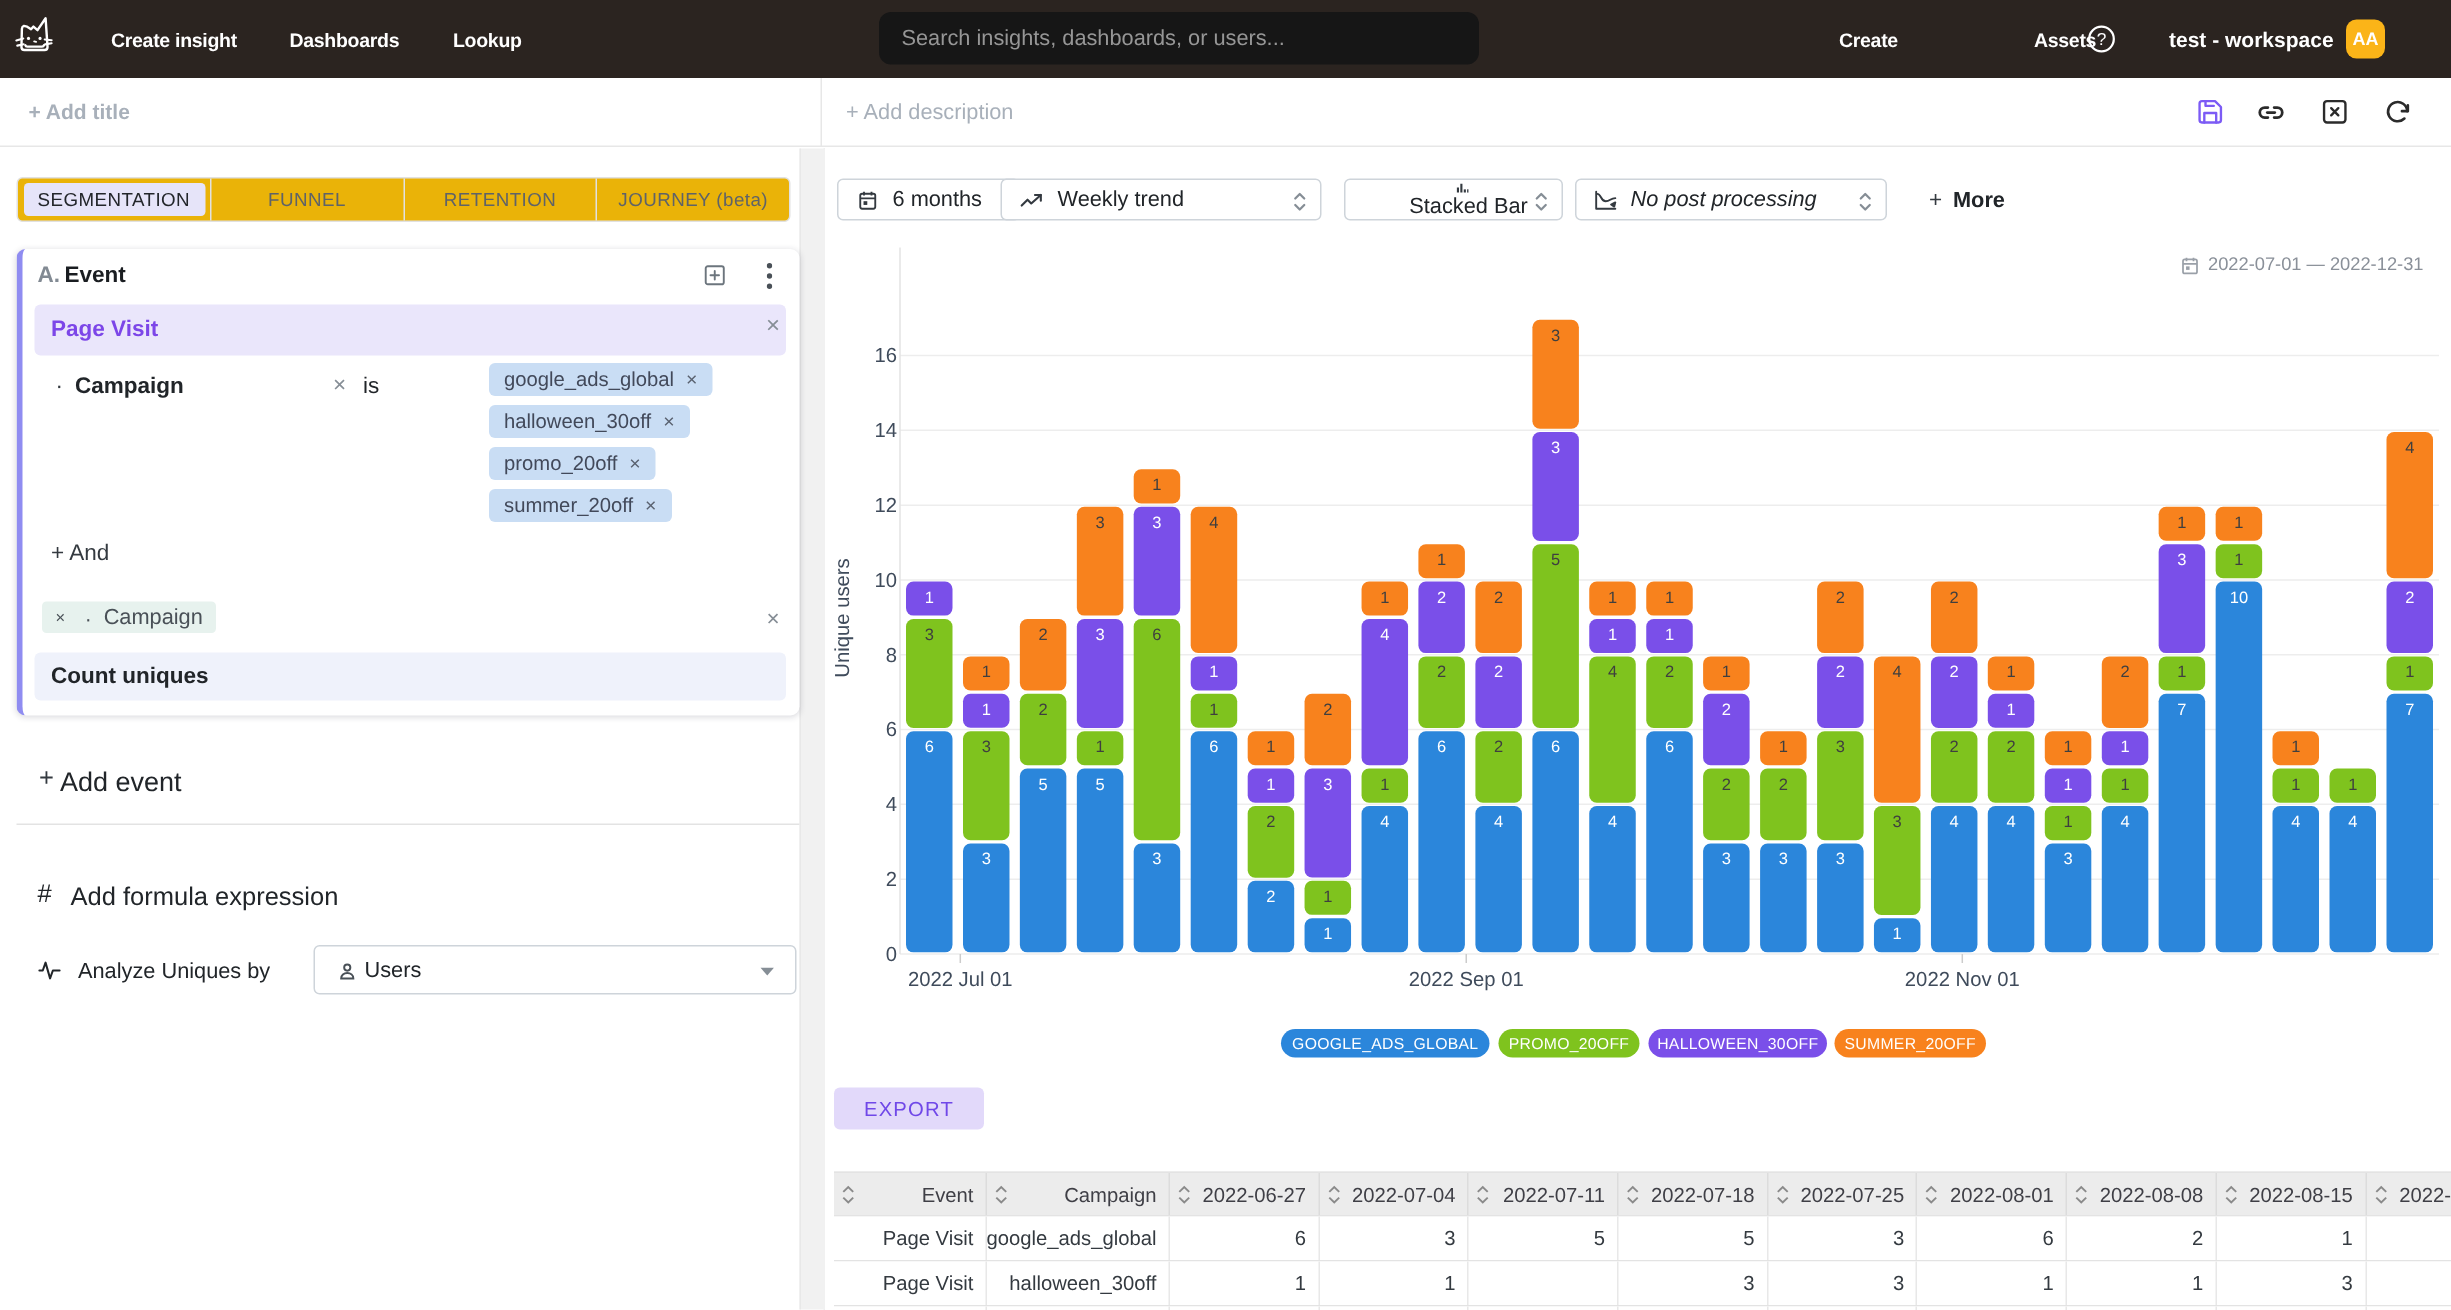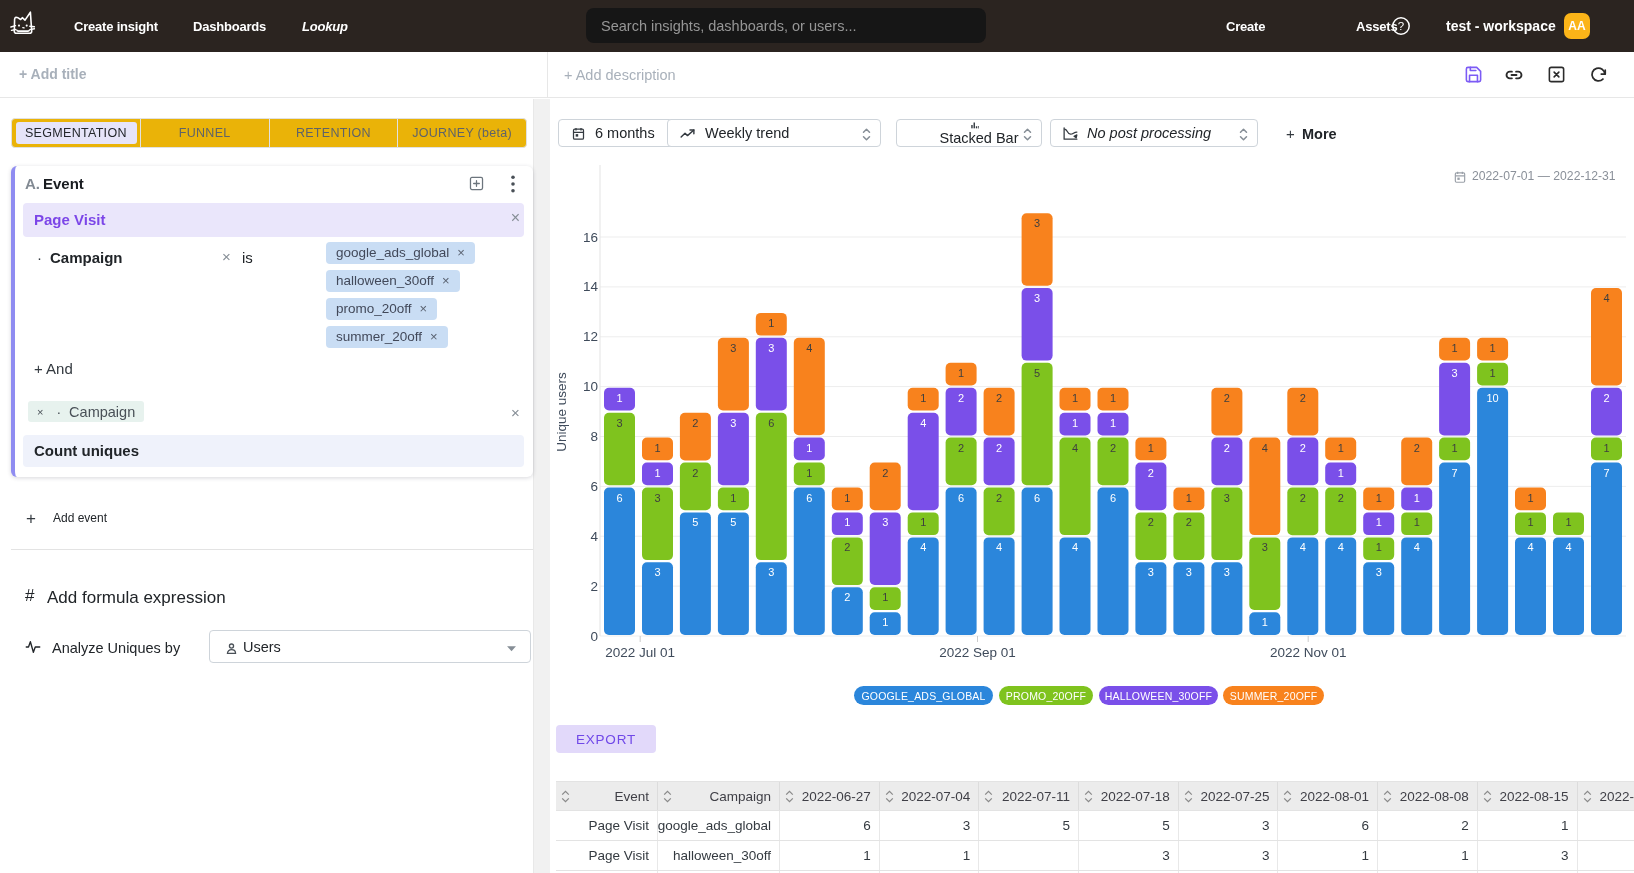--- a/index.html
+++ b/index.html
@@ -35,21 +35,21 @@
 <path d="M2.3 21.3 L2.6 9.2 Q2.7 7.7 3.9 7.3 L6.1 7.8 L8.7 9.5 L10.3 7.7 L13.0 10.1 L18.4 2.2 L19.7 21.3 Q19.7 23.3 17.7 23.3 L4.3 23.3 Q2.3 23.3 2.3 21.3 Z"></path>
 <path d="M4.9 20.2 Q5.1 21.1 6.2 21.1 L16 21.1 Q17.1 21.1 17.3 20.2"></path>
 <circle cx="7" cy="15.6" r="1.05" fill="#fff" stroke="none"></circle>
 <circle cx="14.7" cy="15.6" r="1.05" fill="#fff" stroke="none"></circle>
 <path d="M10.8 17.6 l1.3 0.3" stroke-width="1.3"></path>
 <path d="M-1.1 17 L3.5 15.7 M-0.5 20.4 L3.8 19.5" stroke-width="1.4"></path>
 <path d="M17.8 16.3 L22.4 16.8 M18 19.6 L22.4 18.8" stroke-width="1.4"></path>
 </svg></div>
   <div class="nav" style="left:74px;">Create insight</div>
   <div class="nav" style="left:193px;">Dashboards</div>
-  <div class="nav" style="left:302px;font-style:italic;">Lookup</div>
+  <div class="nav" style="left:302px;">Lookup</div>
   <div id="search">Search insights, dashboards, or users...</div>
   <div class="nav" style="left:1226px;">Create</div>
   <div class="nav" style="left:1319px;margin-left:37px;">Assets</div>
   <div style="position:absolute;left:1390px;top:15px;"><svg width="22" height="22" viewBox="0 0 22 22" fill="none">
         <circle cx="11" cy="11" r="8.2" stroke="#fff" stroke-width="1.5"></circle>
         <text x="11" y="15.2" text-anchor="middle" font-size="11.5" fill="#fff" font-family="Liberation Sans">?</text>
       </svg></div>
   <div class="nav" style="left:1446px;font-size:14px;letter-spacing:0;">test - workspace</div>
   <div style="position:absolute;left:1564px;top:13px;width:26px;height:26px;background:#fbb418;border-radius:7px;color:#fff;font-weight:bold;font-size:12px;display:flex;align-items:center;justify-content:center;">AA</div>
 </div>
@@ -113,21 +113,21 @@
     <span style="font-size:11px;color:#495057;">×</span>
     <span style="font-size:14px;color:#495057;margin-left:13px;">·</span>
     <span style="font-size:14.5px;color:#495057;margin-left:8px;">Campaign</span>
   </div>
   <div class="x" style="position:absolute;left:496px;top:238px;font-size:15px;">×</div>
   <div class="prow" style="left:8px;top:269px;width:501px;height:32px;background:#eff2fb;">
     <span style="position:absolute;left:11px;top:7px;font-size:15px;font-weight:bold;color:#212529;">Count uniques</span>
   </div>
 </div>
 <div style="position:absolute;left:26px;top:509px;font-size:17px;color:#343a40;">+</div>
-<div style="position:absolute;left:53px;top:511px;font-size:12px;color:#212529;">Add event</div>
+<div style="position:absolute;left:40px;top:511px;font-size:18px;color:#212529;">Add event</div>
 <div style="position:absolute;left:11px;top:549px;width:522px;height:1px;background:#e3e3e3;"></div>
 <div style="position:absolute;left:25px;top:586px;font-size:17px;color:#212529;">#</div>
 <div style="position:absolute;left:47px;top:588px;font-size:17px;color:#212529;">Add formula expression</div>
 <div style="position:absolute;left:24px;top:638px;"><svg width="18" height="18" viewBox="0 0 24 24" fill="none" stroke="#212529" stroke-width="1.8" stroke-linecap="round" stroke-linejoin="round">
       <path d="M3 12h3l2.5-7 4 14 2.5-7h6"></path>
     </svg></div>
 <div style="position:absolute;left:52px;top:640px;font-size:14.5px;color:#212529;">Analyze Uniques by</div>
 <div style="position:absolute;left:209px;top:630px;width:322px;height:33px;border:1px solid #ced4da;border-radius:4px;background:#fff;">
   <span style="position:absolute;left:15px;top:10px;"><svg width="13" height="13" viewBox="0 0 24 24" fill="none" stroke="#495057" stroke-width="2.4">
         <circle cx="12" cy="7.5" r="3.8"></circle>

